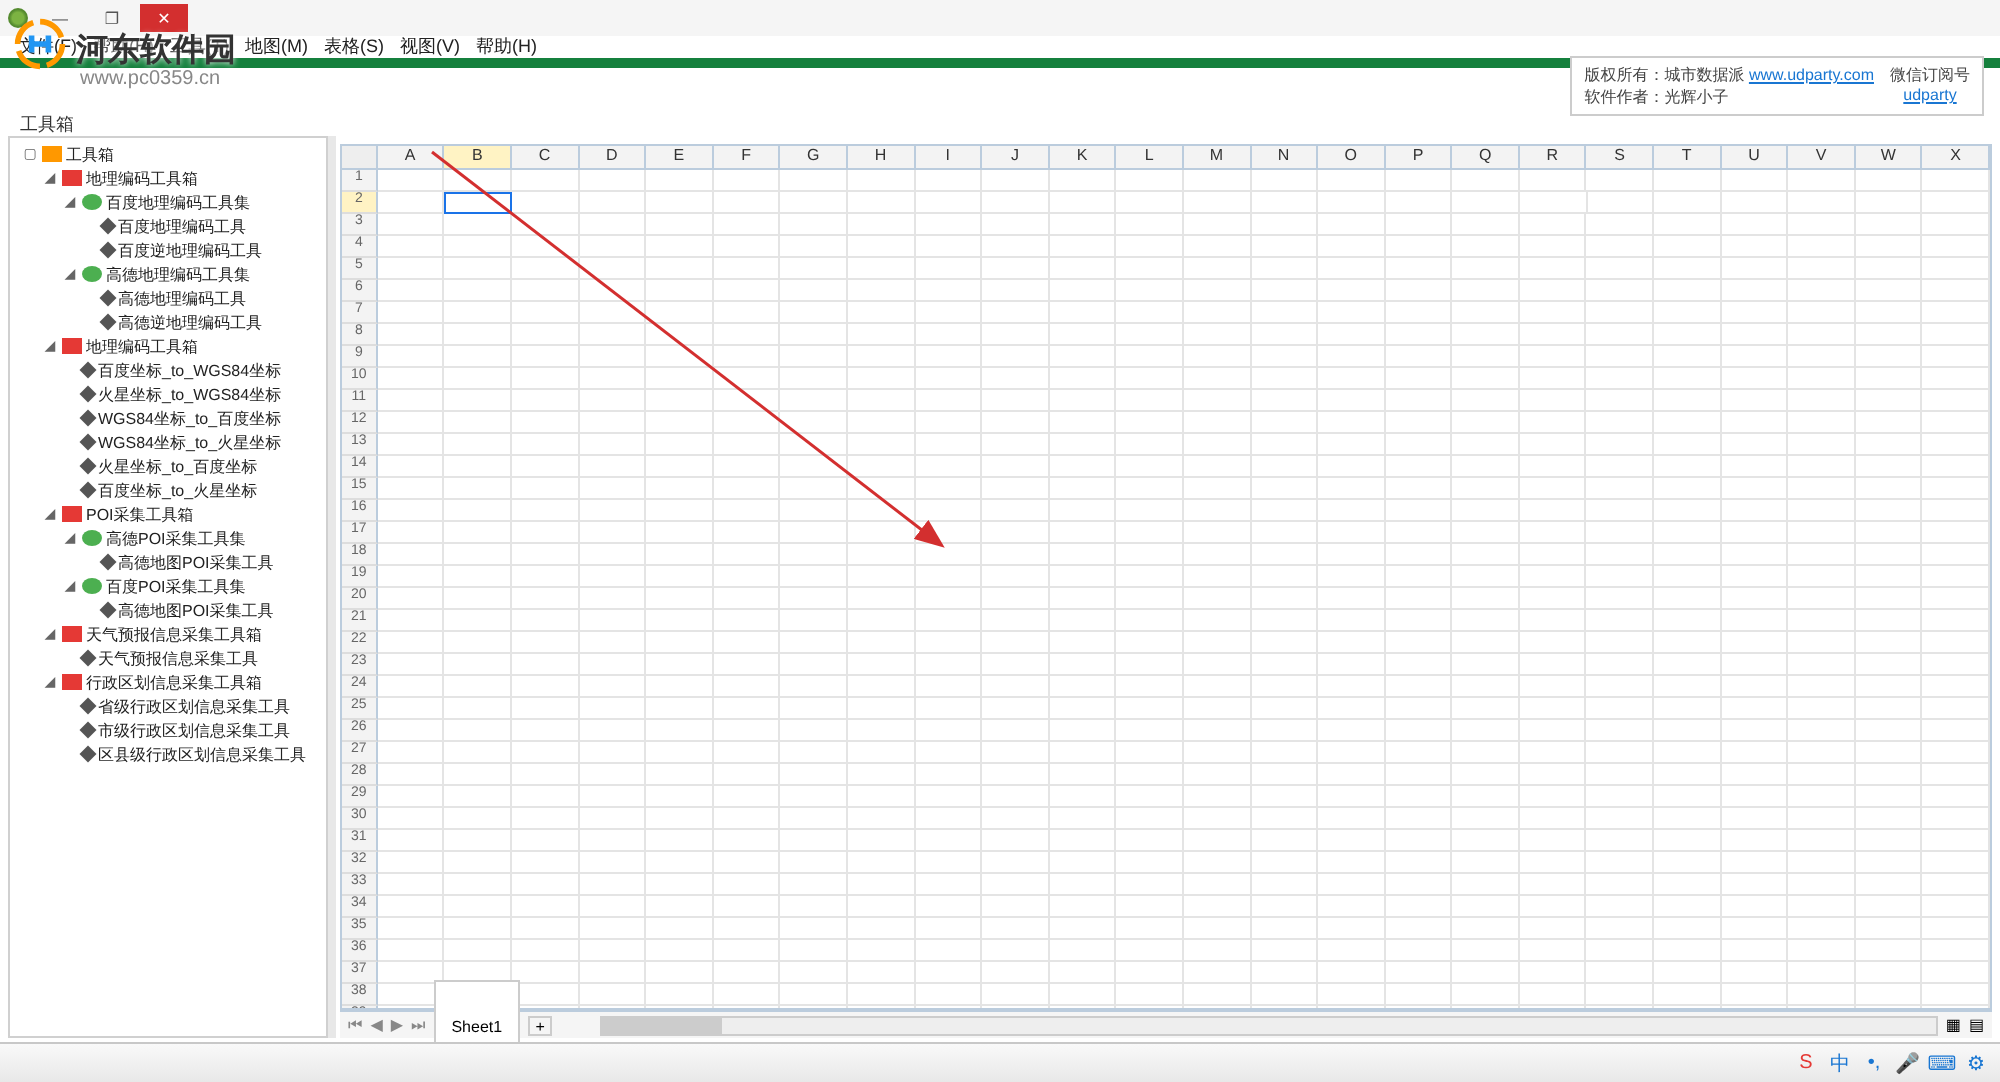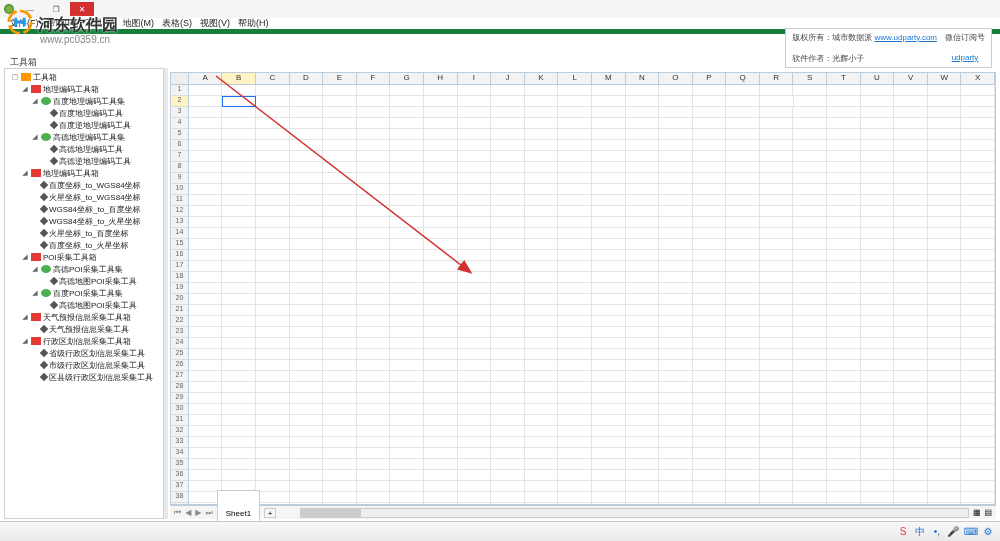--- a/index.html
+++ b/index.html
@@ -19,21 +19,21 @@
 
 
 .watermark { position: absolute; top: 8px; left: 6px; z-index: 50; pointer-events: none; }
 .watermark .logo { display:flex; align-items:flex-end; gap:4px; }
 .watermark .logo-icon { width: 28px; height: 28px; }
 .watermark .logo-text { font-size: 16px; font-weight: bold; color: #333; text-shadow: 0 0 3px #fff; }
 .watermark .url { font-size: 10px; color: #888; margin-left: 34px; margin-top:-2px; }
 
 
 .credits { position: absolute; top: 28px; right: 8px; border: 1px solid #ccc; padding: 3px 6px; font-size: 8px; color: #444; display: flex; gap: 8px; background:#fff; }
-.credits .col { display:flex; flex-direction:column; gap:10px; text-align:left; }
+.credits .col { display:flex; flex-direction:column; gap:0; text-align:left; }
 .credits a { color: #1976d2; text-decoration: underline; }
 
 
 .panel-label { position: absolute; top: 56px; left: 10px; font-size: 9px; color: #333; }
 
 
 .sidebar { position: absolute; top: 68px; left: 4px; width: 160px; bottom: 22px; border: 1px solid #d0d0d0; background: #fff; overflow: auto; }
 .tree { font-size: 8px; color: #222; padding: 2px; }
 .tree-node { display: flex; align-items: center; height: 12px; white-space: nowrap; cursor: pointer; }
 .tree-node .exp { width: 8px; font-size: 7px; color: #666; text-align:center; }

